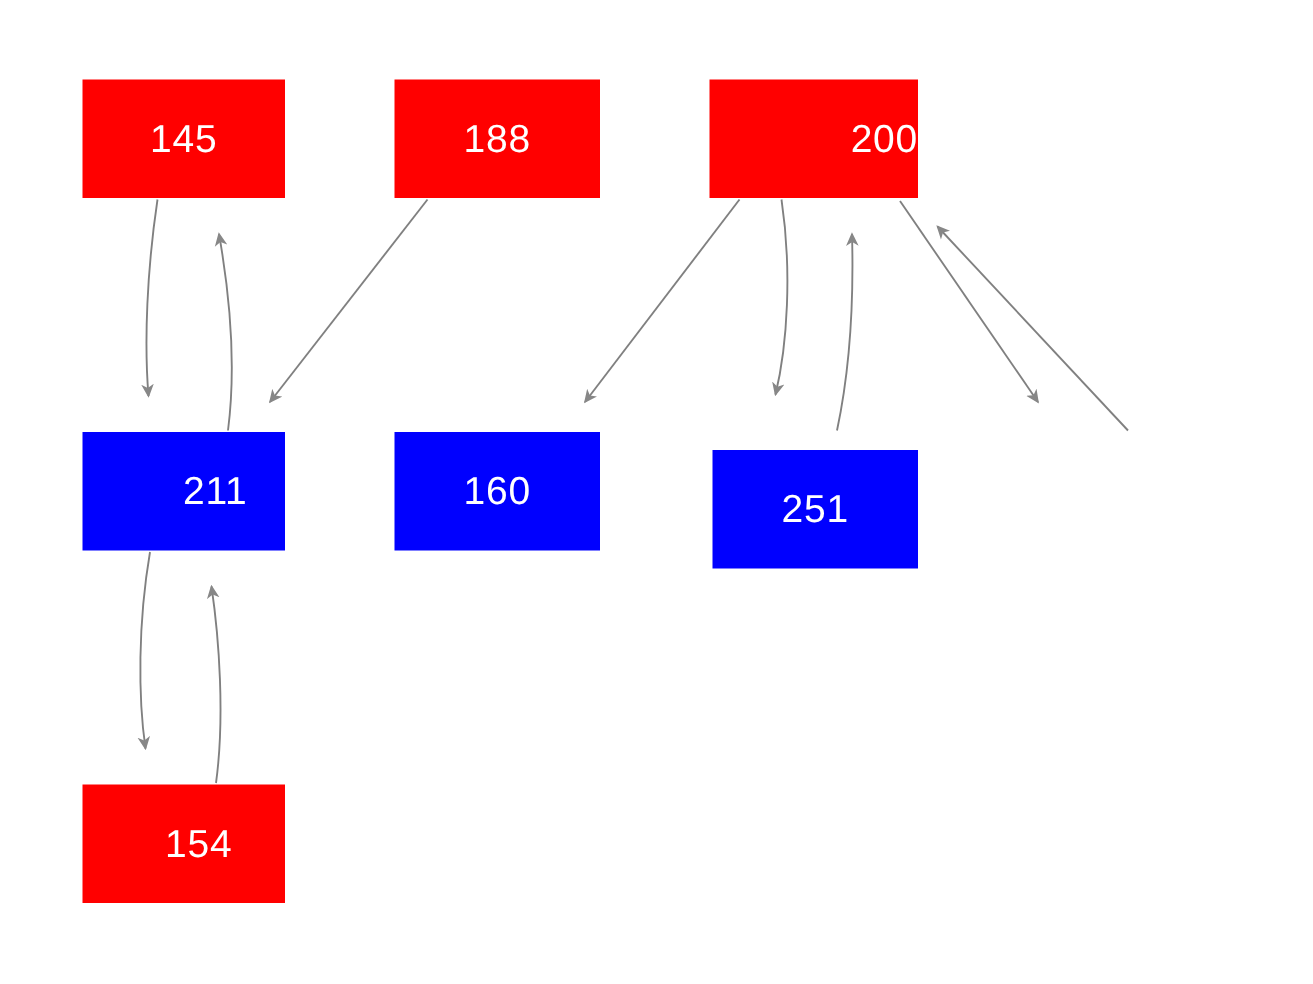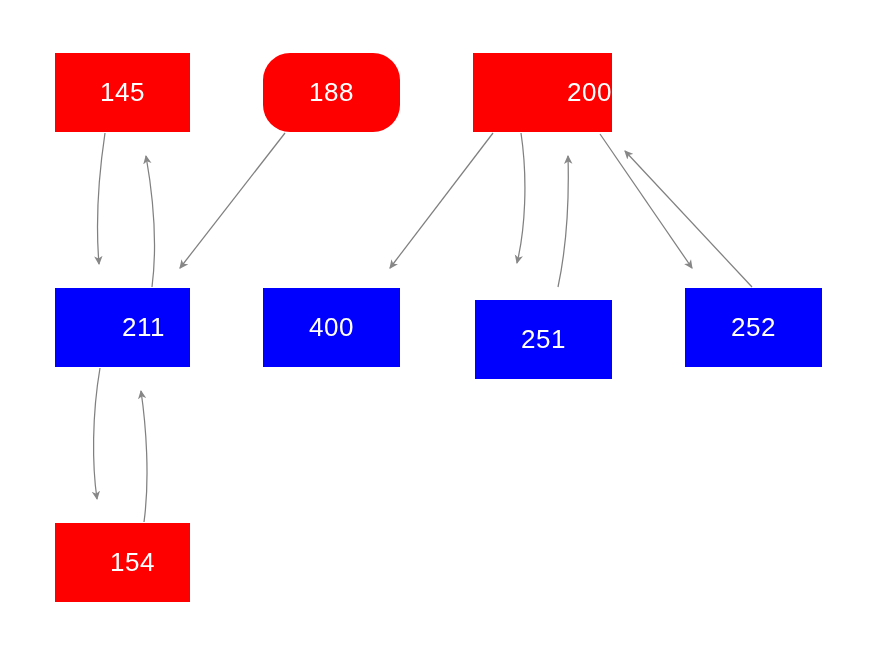--- a/index.html
+++ b/index.html
@@ -88,42 +88,39 @@
 
     </g>
   </svg>
 
   <div id="node-layer">
 
     <div class="graph-node" style="left:55px; top:53px; width:135px; height:79px; background:#ff0000;">
       <span class="node-label">145</span>
     </div>
 
-    <div class="graph-node" style="left:263px; top:53px; width:137px; height:79px; background:#ff0000;border-radius:27px;">
+    <div class="graph-node" style="left:263px; top:53px; width:137px; height:79px; background:#ff0000;">
       <span class="node-label">188</span>
     </div>
 
     <div class="graph-node" style="left:473px; top:53px; width:139px; height:79px; background:#ff0000;justify-content:flex-end;">
       <span class="node-label">200</span>
     </div>
 
     <div class="graph-node" style="left:55px; top:288px; width:135px; height:79px; background:#0000ff;padding-left:42px;">
       <span class="node-label">211</span>
     </div>
 
     <div class="graph-node" style="left:263px; top:288px; width:137px; height:79px; background:#0000ff;">
-      <span class="node-label">400</span>
+      <span class="node-label">160</span>
     </div>
 
     <div class="graph-node" style="left:475px; top:300px; width:137px; height:79px; background:#0000ff;">
       <span class="node-label">251</span>
     </div>
 
-    <div class="graph-node" style="left:685px; top:288px; width:137px; height:79px; background:#0000ff;">
-      <span class="node-label">252</span>
-    </div>
 
     <div class="graph-node" style="left:55px; top:523px; width:135px; height:79px; background:#ff0000;padding-left:20px;">
       <span class="node-label">154</span>
     </div>
 
   </div>
 </div>
 
 </body></html>

